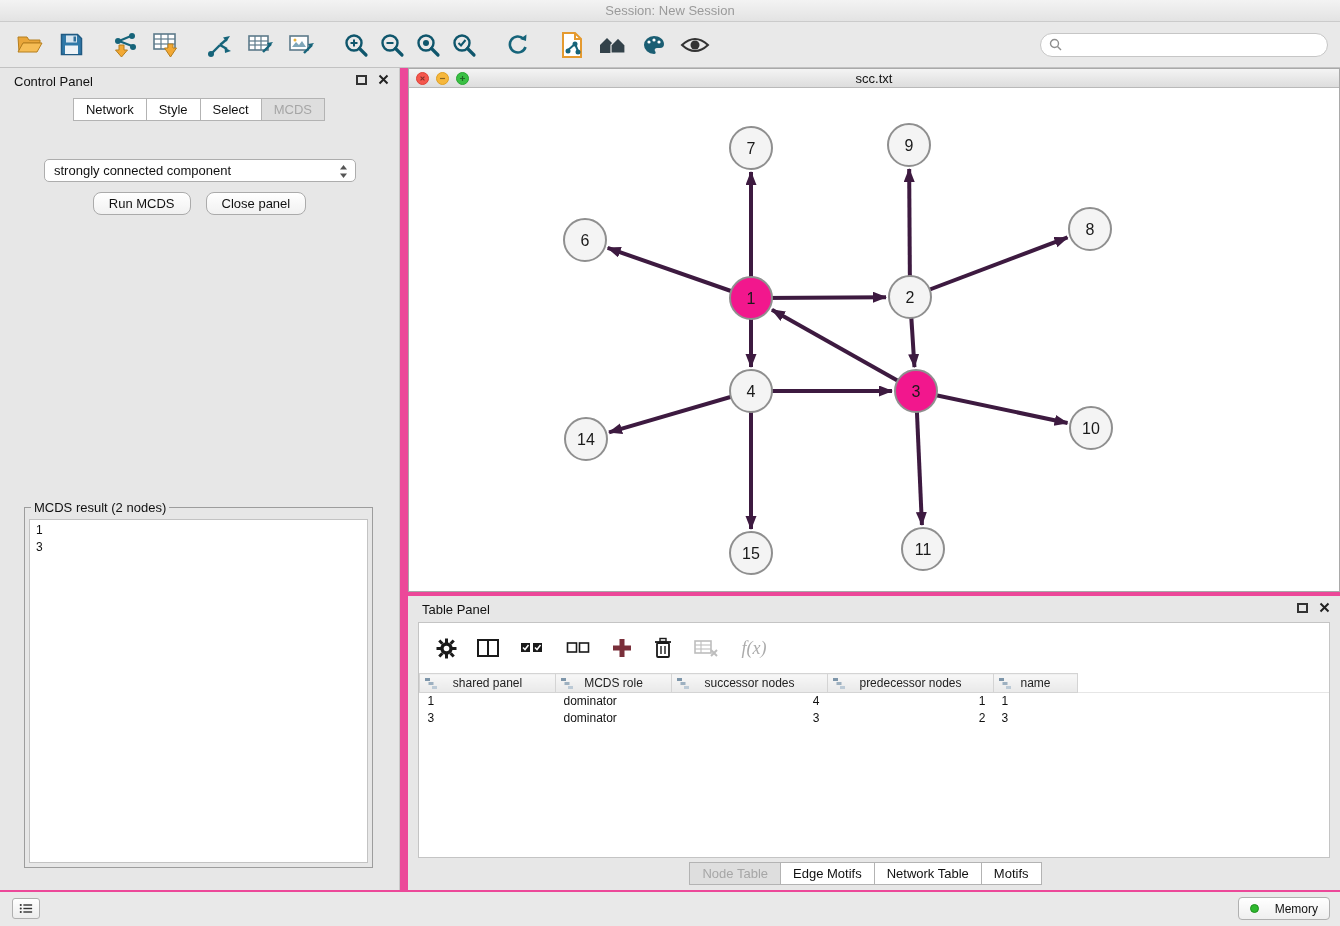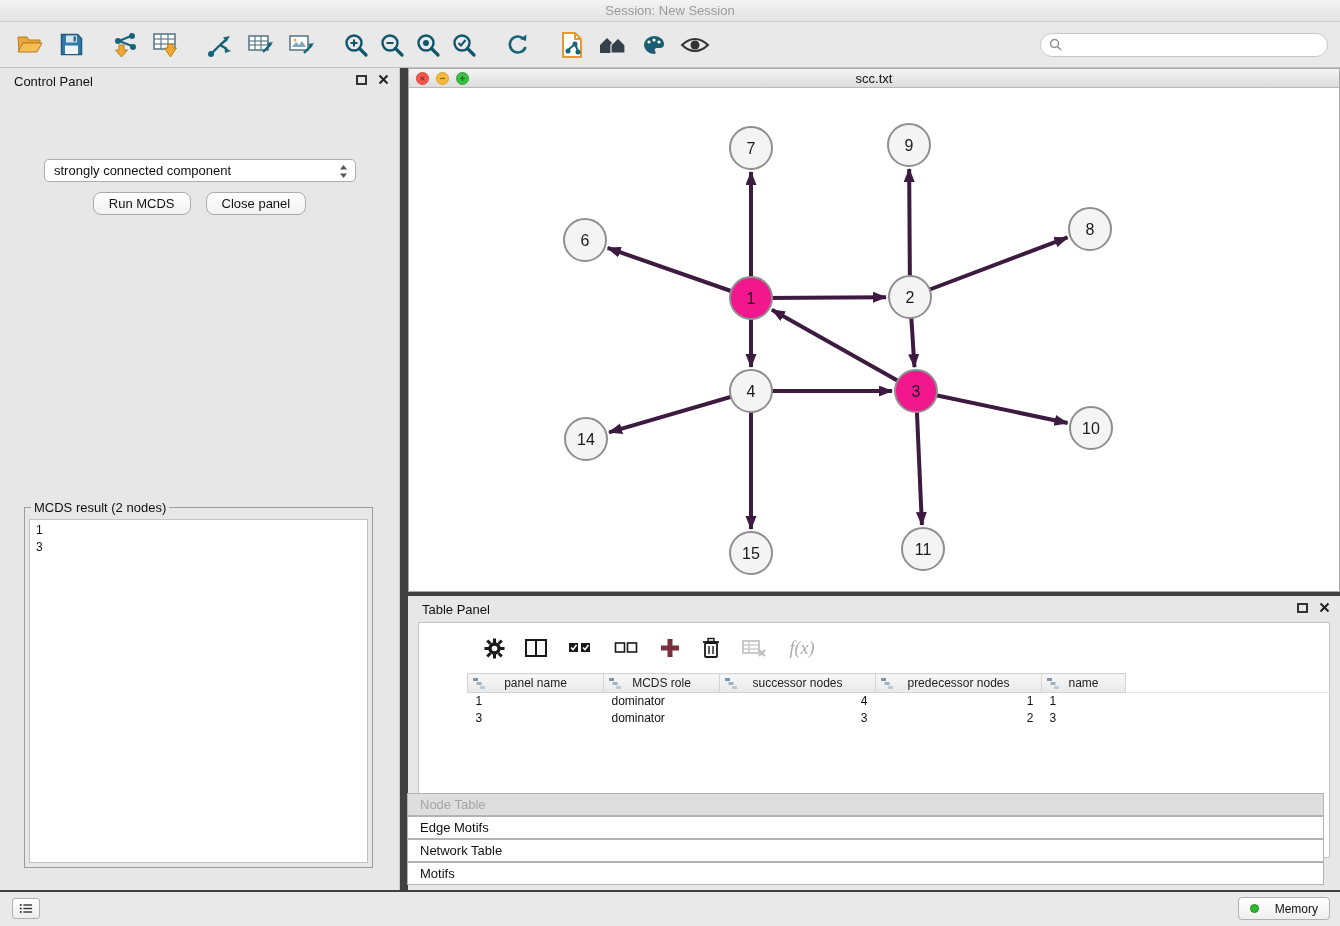--- a/index.html
+++ b/index.html
@@ -1,18 +1,18 @@
 <!DOCTYPE html>
 <html><head>
 <meta charset="utf-8">
 <style>
   * { box-sizing: border-box; }
   html,body { margin:0; padding:0; width:1340px; height:926px; overflow:hidden;
               font-family:"Liberation Sans",sans-serif; background:#e9e9e9; }
-  .window { position:relative; width:1340px; height:926px; background:#404040; }
+  .window { position:relative; width:1340px; height:926px; background:#ec4899; }
 
   
   .titlebar { position:absolute; left:0; top:0; width:100%; height:22px;
               background:linear-gradient(#f3f3f3,#e3e3e3); border-bottom:1px solid #cbcbcb;
               text-align:center; font-size:13px; line-height:22px; color:#9a9a9a; }
 
   
   .toolbar { position:absolute; left:0; top:22px; width:100%; height:46px; display:flex;
              align-items:center; padding:0 12px; background:#e9e9e9; border-bottom:1px solid #c2c2c2; }
   .tb-btn { width:36px; height:38px; display:flex; align-items:center; justify-content:center;
@@ -57,31 +57,31 @@
   .traffic { position:absolute; top:3px; width:13px; height:13px; border-radius:50%;
              display:flex; align-items:center; justify-content:center; }
   .t-red    { left:7px;  background:#f4574d; border:1px solid #de4036; }
   .t-yellow { left:27px; background:#f6b73c; border:1px solid #dfa023; }
   .t-green  { left:47px; background:#3ac044; border:1px solid #28a532; }
   .net-canvas { display:block; }
 
   
   .table-panel { position:absolute; left:408px; top:596px; width:932px; height:294px; background:#e7e7e7; }
   .tp-inner { position:absolute; left:10px; right:10px; top:26px; bottom:32px;
-              background:#fff; border:1px solid #c4c4c4; overflow:hidden;padding-left:48px; }
+              background:#fff; border:1px solid #c4c4c4; overflow:hidden; }
   .tp-toolbar { display:flex; align-items:center; gap:16px; height:50px; padding:0 14px; background:#fff; }
   .fx { font-family:"Liberation Serif",serif; font-style:italic; font-size:18px; color:#ababab; }
   table.attr { border-collapse:collapse; width:100%; table-layout:fixed; }
   table.attr th { position:relative; height:19px; background:linear-gradient(#f7f7f7,#e9e9e9);
                   border:1px solid #d4d4d4; font-size:12px; font-weight:normal; color:#222;
                   overflow:hidden; white-space:nowrap; text-align:center; }
   table.attr th.filler { background:#fff; border:none; border-bottom:1px solid #e6e6e6; }
   .th-sort { position:absolute; left:5px; top:4px; }
   table.attr td { height:17px; font-size:12px; color:#111; padding:0 8px; overflow:hidden; white-space:nowrap; }
-  .tp-tabs { position:absolute; bottom:5px; left:0; right:16px;flex-direction:column; }
+  .tp-tabs { position:absolute; bottom:5px; left:0; right:16px; }
 
   
   .statusbar { position:absolute; left:0; top:892px; width:100%; height:34px; background:#e9e9e9; }
   .list-btn { position:absolute; left:12px; top:6px; width:28px; height:21px;
               background:linear-gradient(#fff,#ededed); border:1px solid #b0b0b0; border-radius:3px;
               display:flex; align-items:center; justify-content:center; }
   .memory-btn { position:absolute; right:10px; top:5px; height:23px;
                 background:linear-gradient(#fff,#efefef); border:1px solid #b0b0b0; border-radius:4px;
                 display:flex; align-items:center; gap:16px; padding:0 11px; font-size:12px; color:#111; }
   .mem-dot { width:9px; height:9px; border-radius:50%; background:#2eb82e; border:1px solid #1f8f1f; }
@@ -250,20 +250,26 @@
   <div class="control-panel">
     <div class="panel-header">
       <span>Control Panel</span>
       <span class="panel-controls">
         <span class="float-ic"></span>
         <svg width="11" height="11" viewBox="0 0 11 11">
           <path d="M1.5 1.5 L9.5 9.5 M9.5 1.5 L1.5 9.5" stroke="#222" stroke-width="2"></path>
         </svg>
       </span>
     </div>
+    <div class="tabs-row cp-tabs" id="cp-tabs">
+        <div class="tab">Network</div>
+        <div class="tab">Style</div>
+        <div class="tab">Select</div>
+        <div class="tab tab-active">MCDS</div>
+      </div>
     <div class="combo">
       <span>strongly connected component</span>
       <span class="combo-arrows">
         <svg width="9" height="15" viewBox="0 0 9 15">
           <path d="M4.5 1 L8 5.5 H1 z" fill="#555"></path>
           <path d="M1 9.5 h7 L4.5 14 z" fill="#555"></path>
         </svg>
       </span>
     </div>
     <div class="btn-row">
@@ -442,21 +448,21 @@
           <span class="fx">f(x)</span>
         </button>
       </div>
       <table class="attr">
         <thead>
             <tr id="attr-head-row">
               <th style="width: 136px;"><svg class="th-sort" width="12" height="11" viewBox="0 0 12 11">
                   <rect x="0" y="0" width="5" height="3" fill="#7e96aa"></rect>
                   <rect x="3.5" y="4" width="5" height="3" fill="#9db0c0"></rect>
                   <rect x="7" y="8" width="5" height="3" fill="#bccad6"></rect>
-                </svg><span class="th-label">panel name</span></th>
+                </svg><span class="th-label">shared panel</span></th>
               <th style="width: 116px;"><svg class="th-sort" width="12" height="11" viewBox="0 0 12 11">
                   <rect x="0" y="0" width="5" height="3" fill="#7e96aa"></rect>
                   <rect x="3.5" y="4" width="5" height="3" fill="#9db0c0"></rect>
                   <rect x="7" y="8" width="5" height="3" fill="#bccad6"></rect>
                 </svg><span class="th-label">MCDS role</span></th>
               <th style="width: 156px;"><svg class="th-sort" width="12" height="11" viewBox="0 0 12 11">
                   <rect x="0" y="0" width="5" height="3" fill="#7e96aa"></rect>
                   <rect x="3.5" y="4" width="5" height="3" fill="#9db0c0"></rect>
                   <rect x="7" y="8" width="5" height="3" fill="#bccad6"></rect>
                 </svg><span class="th-label">successor nodes</span></th>

